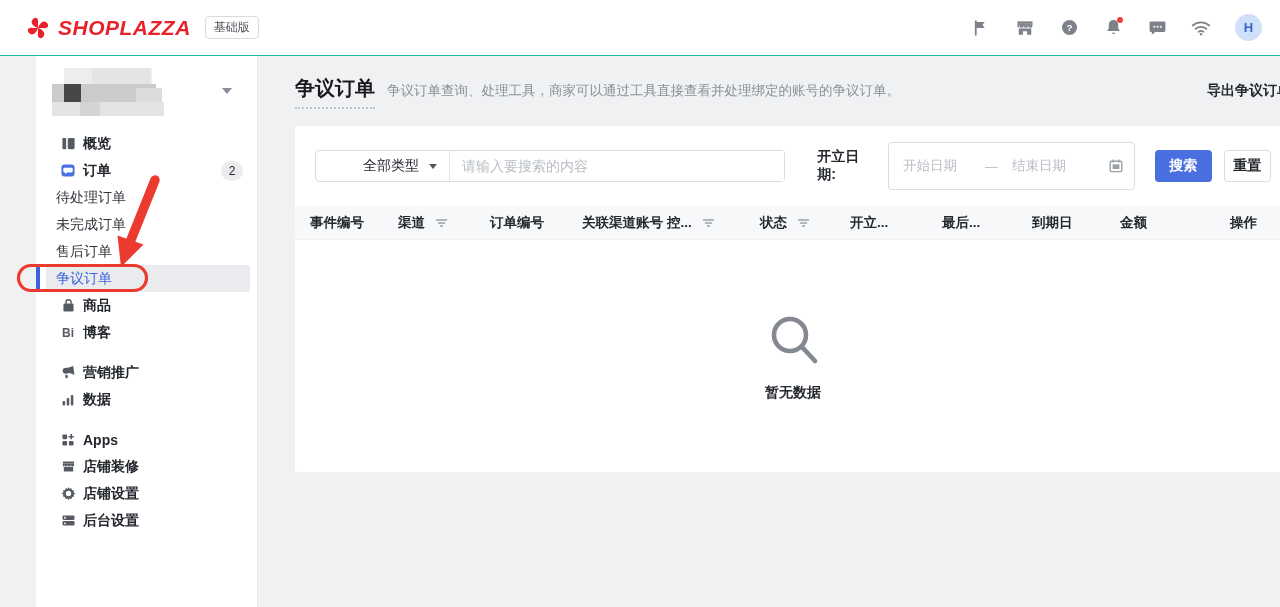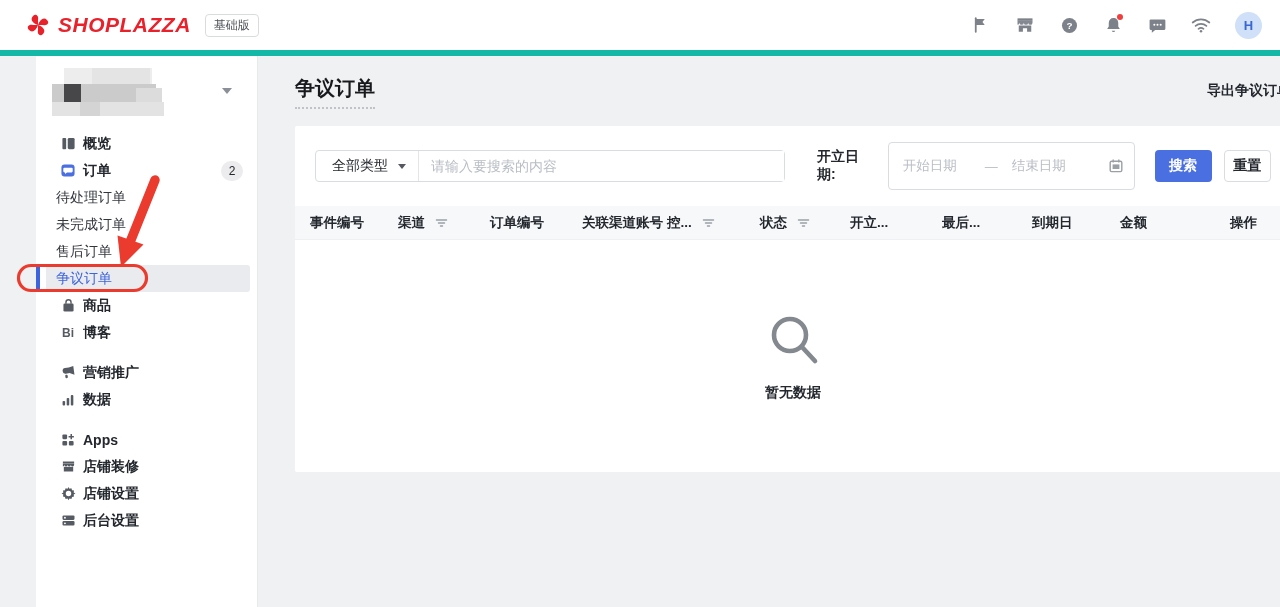--- a/index.html
+++ b/index.html
@@ -1,20 +1,20 @@
 <!DOCTYPE html>
 <html><head>
 <meta charset="utf-8">
 <style>
   * { margin:0; padding:0; box-sizing:border-box; }
   html,body { width:1280px; height:607px; overflow:hidden; }
   body { font-family:"Liberation Sans", sans-serif; background:#f0f1f3; color:#1f2329; position:relative; }
 
   
-  .topbar { height:56px; background:#fff; border-bottom:6px solid #14b8a6; display:flex; align-items:center; justify-content:space-between; padding:0 18px 0 26px; position:relative; z-index:2; }
+  .topbar { height:56px; background:#fff; border-bottom:1px solid #14b8a6; display:flex; align-items:center; justify-content:space-between; padding:0 18px 0 26px; position:relative; z-index:2; }
   .brand { display:flex; align-items:center; gap:8px; }
   .logo-mark { width:24px; height:24px; }
   .logo-text { color:#e8212b; font-size:21px; font-weight:bold; font-style:italic; letter-spacing:.5px; }
   .plan-badge { margin-left:6px; border:1px solid #d9dcdf; border-radius:4px; color:#4e5358; font-size:12px; padding:2px 8px; background:#fff; }
   .top-actions { display:flex; align-items:center; gap:24px; }
   .top-icon { width:20px; height:20px; display:inline-flex; align-items:center; justify-content:center; position:relative; cursor:pointer; }
   .top-icon svg { display:block; }
   .notif-dot { position:absolute; top:-1px; right:0px; width:6px; height:6px; border-radius:50%; background:#f03e3e; }
   .avatar { width:27px; height:27px; border-radius:50%; background:#cfe0f8; color:#3a66d1; font-size:13px; font-weight:bold; display:flex; align-items:center; justify-content:center; }
 
@@ -45,21 +45,21 @@
 
   
   .page-head { display:flex; align-items:baseline; }
   .page-title { font-size:20px; font-weight:bold; color:#17191c; border-bottom:2px dotted #bfc2c6; padding-bottom:5px; }
   .page-desc { font-size:13.5px; color:#8a8f98; margin-left:12px; }
   .export-link { margin-left:auto; font-size:14px; font-weight:600; color:#24282e; cursor:pointer; }
 
   
   .panel { margin-top:17px; background:#fff; border-radius:2px; width:996px; }
   .filter-row { display:flex; align-items:center; padding:16px 20px; }
-  .search-group { display:flex; align-items:center; width:477px; height:32px; border:1px solid #d9dce0; border-radius:4px; background:#fff; }
+  .search-group { display:flex; align-items:center; width:477px; height:32px; border:1px solid #d9dce0; border-radius:4px; background:#fff;padding-left:31px; }
   .type-select { display:flex; align-items:center; gap:10px; padding:0 12px 0 16px; height:100%; cursor:pointer; border-right:1px solid #e3e5e8; font-size:14px; color:#24282e; }
   .caret-down { width:0; height:0; border-left:4.5px solid transparent; border-right:4.5px solid transparent; border-top:5.5px solid #55595f; }
   .search-input { border:none; outline:none; flex:1; height:100%; padding:0 12px; font-size:14px; color:#24282e; font-family:"Liberation Sans", sans-serif; }
   .search-input::placeholder { color:#b9bec5; }
   .date-label { margin-left:32px; font-size:14px; font-weight:600; color:#24282e; }
   .date-range { margin-left:11px; width:250px; height:48px; border:1px solid #d9dce0; border-radius:4px; display:flex; align-items:center; padding:0 10px 0 14px; cursor:pointer; }
   .date-ph { font-size:13.5px; color:#b9bec5; }
   .date-sep { color:#b9bec5; margin:0 14px 0 28px; font-size:13px; }
   .date-range .cal { margin-left:auto; display:flex; }
   .btn { height:32px; border-radius:4px; font-size:14px; font-weight:600; display:flex; align-items:center; justify-content:center; cursor:pointer; }
@@ -267,20 +267,21 @@
             </svg>
           </span>
         <span class="lbl">后台设置</span>
       </div>
     </div>
   </div>
 
   <div class="main">
     <div class="page-head">
       <span class="page-title">争议订单</span>
+      <span class="page-desc">争议订单查询、处理工具，商家可以通过工具直接查看并处理绑定的账号的争议订单。</span>
       <span class="export-link">导出争议订单</span>
     </div>
 
     <div class="panel">
       <div class="filter-row">
         <div class="search-group">
           <div class="type-select">
             <span>全部类型</span>
             <span class="caret-down"></span>
           </div>

